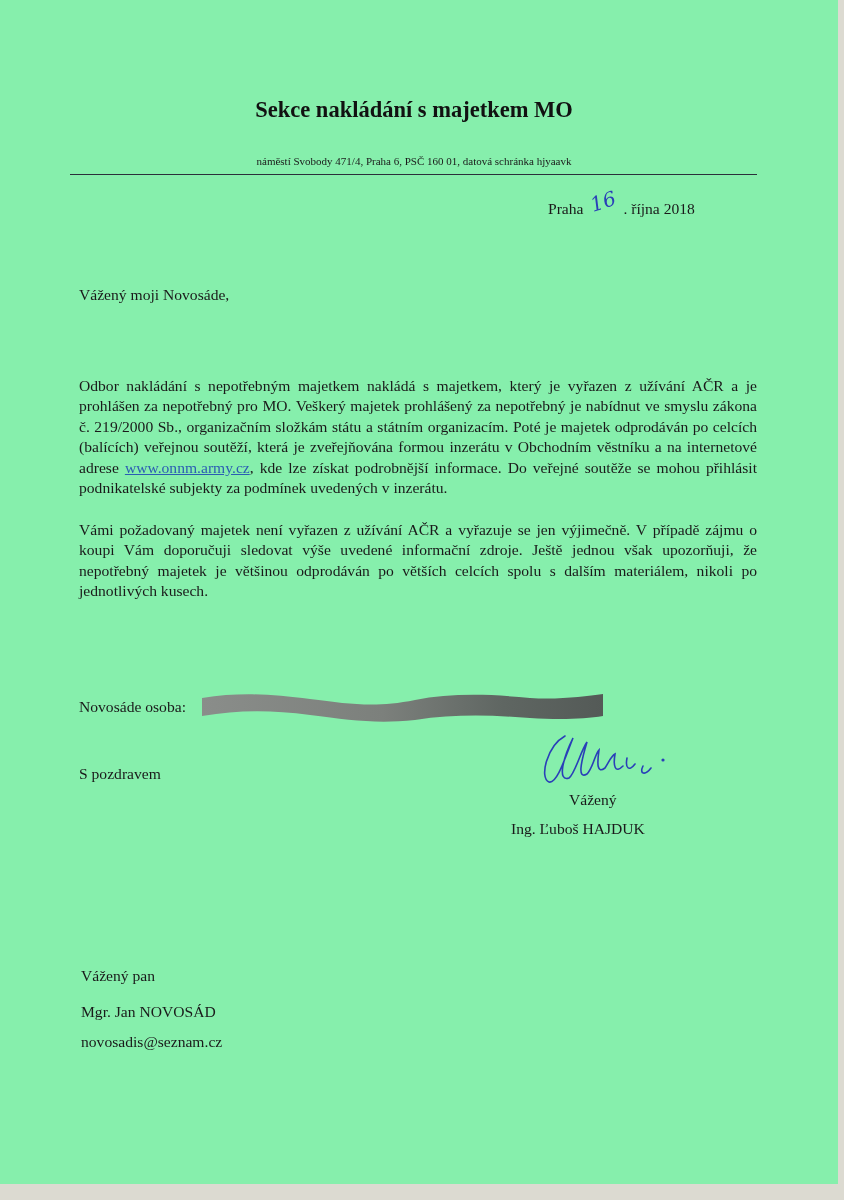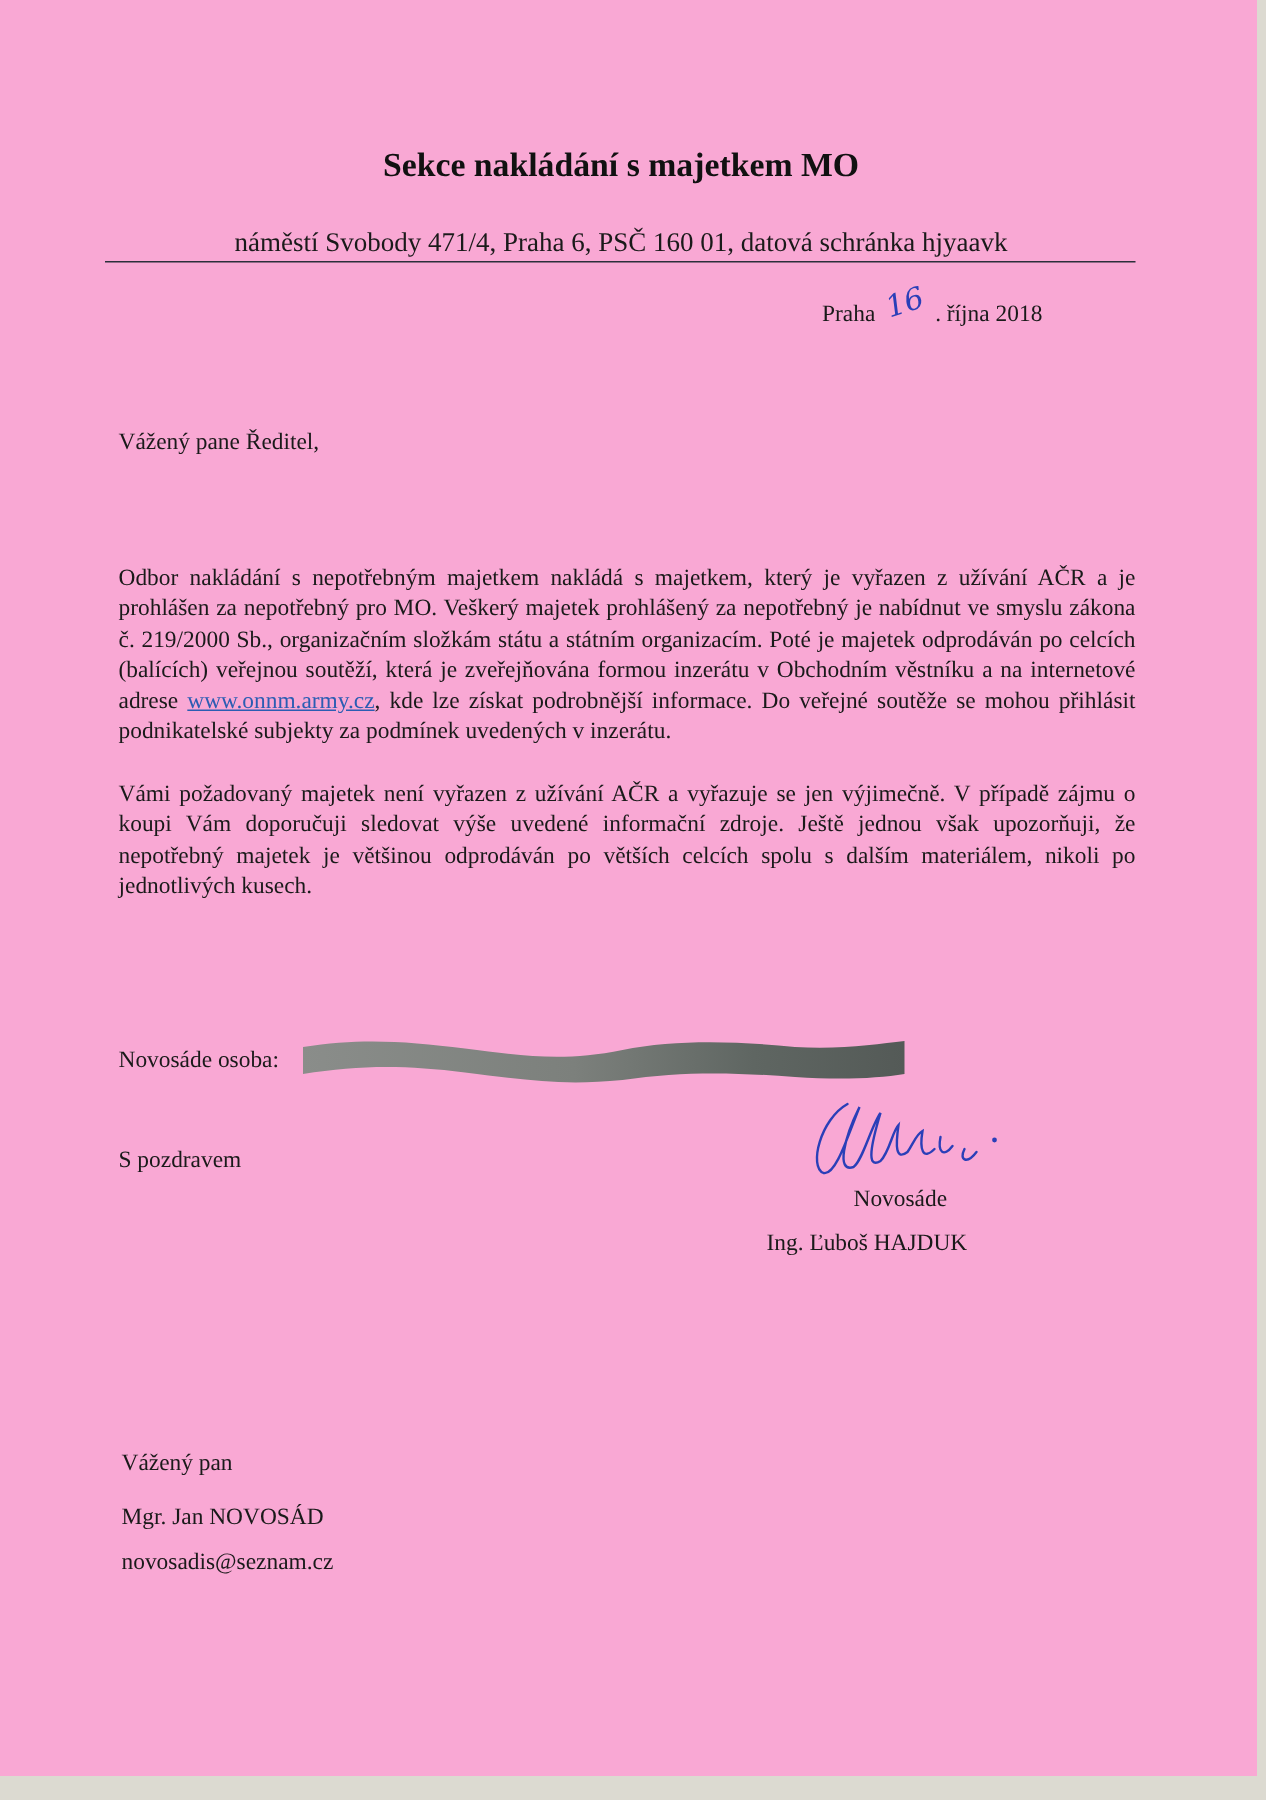--- a/index.html
+++ b/index.html
@@ -10,35 +10,35 @@
       position: relative;
       overflow: hidden;
       font-family: "Liberation Serif", "DejaVu Serif", serif;
       color: #1a1a1a;
     }
     .paper {
       position: absolute;
       left: 0; top: 0;
       width: 838px;
       height: 1184px;
-      background: #f9a8d4;
+      background: #86efac;
     }
     .abs { position: absolute; }
     .h1 {
       left: 0; width: 828px;
       text-align: center;
       font-weight: bold;
       font-size: 22.5px;
       line-height: 26px;
       color: #111;
     }
     .addr {
       left: 0; width: 828px;
       text-align: center;
-      font-size: 18px;
+      font-size: 11px;
       line-height: 18px;
     }
     .rule {
       left: 70px; width: 687px; top: 174px;
       height: 0;
       border-top: 1.5px solid #2b2f3a;
     }
     .txt {
       font-size: 15.6px;
       line-height: 20.5px;
@@ -62,21 +62,21 @@
 
   <div class="abs h1" style="top:97px;">Sekce nakládání s majetkem MO</div>
   <div class="abs addr" style="top:152px;">náměstí Svobody 471/4, Praha 6, PSČ 160 01, datová schránka hjyaavk</div>
   <div class="abs rule"></div>
 
   <div class="abs txt" style="left:548px; top:197px; white-space:nowrap;">
     <span>Praha</span>
     <span class="handwritten" style="display:inline-block; width:36px; text-align:center; font-size:20px; transform:rotate(-18deg) translateY(-6px);">16</span><span>. října 2018</span>
   </div>
 
-  <div class="abs txt" style="left:79px; top:285px;">Vážený pane Ředitel,</div>
+  <div class="abs txt" style="left:79px; top:285px;">Vážený moji Novosáde,</div>
 
 
   <div class="abs para" style="top:376px;">
     <span>Odbor nakládání s nepotřebným majetkem nakládá s majetkem, který je vyřazen z užívání AČR a je prohlášen za nepotřebný pro MO. Veškerý majetek prohlášený za nepotřebný je nabídnut ve smyslu zákona č. 219/2000 Sb., organizačním složkám státu a státním organizacím. Poté je majetek odprodáván po celcích (balících) veřejnou soutěží, která je zveřejňována formou inzerátu v Obchodním věstníku a na internetové adrese </span><a class="link" href="#">www.onnm.army.cz</a><span>, kde lze získat podrobnější informace. Do veřejné soutěže se mohou přihlásit podnikatelské subjekty za podmínek uvedených v inzerátu.</span>
   </div>
 
   <div class="abs para" style="top:520px;">Vámi požadovaný majetek není vyřazen z užívání AČR a vyřazuje se jen výjimečně. V případě zájmu o koupi Vám doporučuji sledovat výše uvedené informační zdroje. Ještě jednou však upozorňuji, že nepotřebný majetek je většinou odprodáván po větších celcích spolu s dalším materiálem, nikoli po jednotlivých kusech.</div>
 
 
   <div class="abs txt" style="left:79px; top:697px;">Novosáde osoba:</div>
@@ -98,20 +98,20 @@
     <svg width="150" height="60" viewBox="0 0 150 60">
       <g fill="none" stroke="#2a3fb8" stroke-width="1.6" stroke-linecap="round">
         <path d="M30 8 C 12 18, 4 50, 14 54 C 22 56, 30 30, 38 10 C 28 30, 22 54, 34 50 C 40 46, 46 22, 52 14 C 46 34, 42 52, 52 46 C 58 40, 60 26, 64 22 C 62 36, 62 46, 70 40 C 74 34, 76 28, 80 26 C 78 38, 80 46, 88 38"></path>
         <path d="M92 30 C 90 40, 94 44, 100 36"></path>
         <path d="M108 38 C 104 46, 110 48, 116 40"></path>
         <circle cx="128" cy="32" r="0.8" fill="#2a3fb8"></circle>
       </g>
     </svg>
   </div>
   <div class="abs txt" style="left:79px; top:764px;">S pozdravem</div>
-  <div class="abs txt" style="left:569px; top:790px;">Novosáde</div>
+  <div class="abs txt" style="left:569px; top:790px;">Vážený</div>
   <div class="abs txt" style="left:511px; top:819px;">Ing. Ľuboš HAJDUK</div>
 
   <div class="abs txt" style="left:81px; top:966px;font-family:Liberation Serif, serif;">Vážený pan</div>
   <div class="abs txt" style="left:81px; top:1002px;">Mgr. Jan NOVOSÁD</div>
   <div class="abs txt" style="left:81px; top:1032px;">novosadis@seznam.cz</div>
 
 </div>
 
 </body></html>

